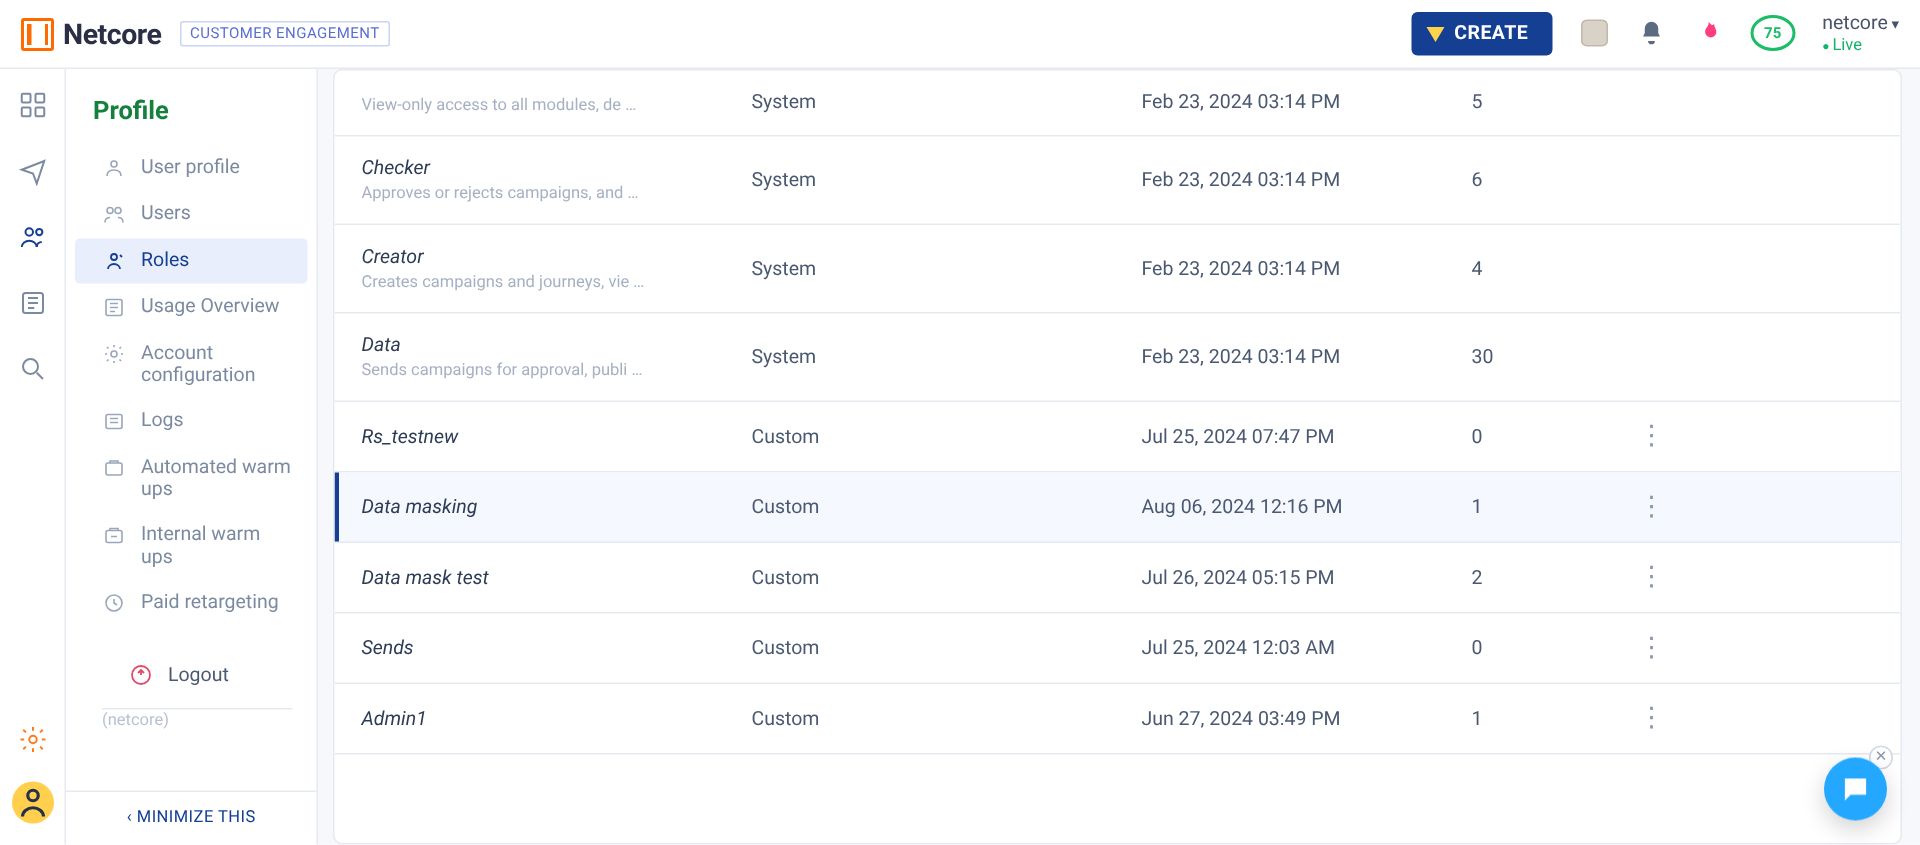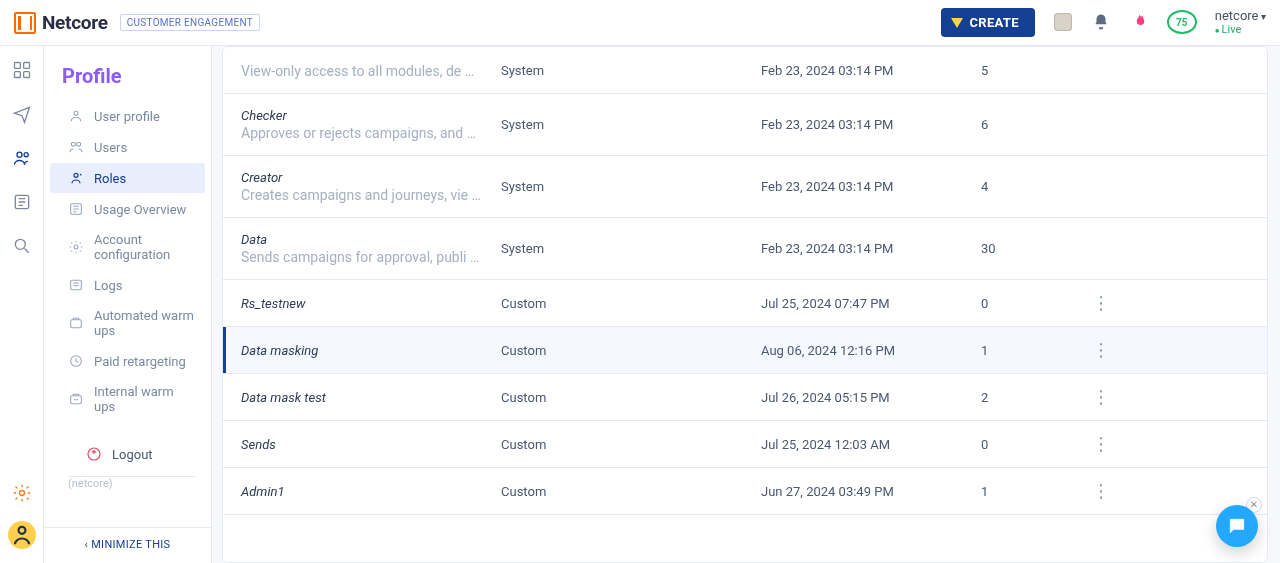--- a/index.html
+++ b/index.html
@@ -81,25 +81,25 @@
   .rail .support-badge { width:28px; height:28px; border-radius:50%; background:#ffcf4d; display:flex; align-items:center; justify-content:center; }
   .rail .support-badge svg { stroke:#25314a; }
 
   
   .sidebar {
     position:fixed; top:46px; left:44px; width:168px; bottom:0;
     background:var(--sidebar-bg); border-right:1px solid var(--border); z-index:10;
     display:flex; flex-direction:column;
   }
   .sidebar h2 {
-    font-size:20px; margin:18px 0 12px 18px; color:#8b5cf6; font-weight:700;
+    font-size:17px; margin:18px 0 12px 18px; color:#15803d; font-weight:700;
   }
   .side-items { flex:0 0 auto; }
   .side-item {
-    display:flex; align-items:center; gap:10px; padding:7px 10px 7px 18px;
+    display:flex; align-items:flex-start; gap:10px; padding:7px 10px 7px 18px;
     font-size:13px; color:var(--text-muted); cursor:pointer; border-radius:3px; margin:1px 6px;
   }
   .side-item.active {
     background:var(--accent-light); color:var(--accent);
   }
   .side-item .mi { width:16px; height:16px; display:inline-flex; align-items:center; justify-content:center; }
   .side-item.logout { color:#e04b6a; margin-top:4px; display:block; padding-top:6px; }
   .side-item.logout .mi { color:#e04b6a; }
   .side-item.logout .sub { display:block; font-size:11px; color:#b9c2d1; margin-top:0px; }
   .side-item.logout .row { display:flex; align-items:center; gap:10px; }
@@ -119,21 +119,21 @@
     margin:0 12px 10px 10px; background:#fff; border:1px solid var(--border);
     border-radius:6px; height:100%; overflow:auto;
   }
   .row {
     display:grid; grid-template-columns: 260px 260px 220px 100px 40px;
     align-items:center; padding:14px 18px; border-bottom:1px solid var(--border);
     font-size:13px; color:#4a5870;
   }
   .row .name-col { display:flex; flex-direction:column; gap:2px; }
   .row .name-col .title { color:#2d3b55;font-style:italic; }
-  .row .name-col .desc { font-size:14px; color:#a6b0c2; }
+  .row .name-col .desc { font-size:11px; color:#a6b0c2; }
   .row.highlight {
     background:var(--row-hover); position:relative;
   }
   .row.highlight::before {
     content:""; position:absolute; left:0; top:0; bottom:0; width:3px; background:var(--accent);
   }
   .row .actions { text-align:center; color:#8b97ac; cursor:pointer; font-size:18px; line-height:1; }
   .row .count { padding-left:0px; }
   .row .date { white-space:nowrap; }
 
@@ -297,34 +297,34 @@
           <svg viewBox="0 0 24 24" width="16" height="16" fill="none" stroke="#9aa6ba" stroke-width="1.6">
             <rect x="4" y="7" width="16" height="12" rx="2"></rect>
             <path d="M8 7V5h8v2"></path>
           </svg>
         </span>
         <span>Automated warm ups</span>
       </div>
       <div class="side-item">
         <span class="mi">
           <svg viewBox="0 0 24 24" width="16" height="16" fill="none" stroke="#9aa6ba" stroke-width="1.6">
+            <rect x="4" y="7" width="16" height="12" rx="2"></rect>
+            <path d="M8 7V5h8v2M9 13h6"></path>
+          </svg>
+        </span>
+        <span>Internal warm ups</span>
+      </div>
+      <div class="side-item">
+        <span class="mi">
+          <svg viewBox="0 0 24 24" width="16" height="16" fill="none" stroke="#9aa6ba" stroke-width="1.6">
             <circle cx="12" cy="12" r="8"></circle>
             <path d="M12 8v4l3 2"></path>
           </svg>
         </span>
         <span>Paid retargeting</span>
-      </div>
-      <div class="side-item">
-        <span class="mi">
-          <svg viewBox="0 0 24 24" width="16" height="16" fill="none" stroke="#9aa6ba" stroke-width="1.6">
-            <rect x="4" y="7" width="16" height="12" rx="2"></rect>
-            <path d="M8 7V5h8v2M9 13h6"></path>
-          </svg>
-        </span>
-        <span>Internal warm ups</span>
       </div>
     </div>
   <div class="side-item logout" style="flex-direction:column; align-items:flex-start;">
     <span class="row">
       <span class="mi">
         <svg viewBox="0 0 24 24" width="16" height="16" fill="none" stroke="#e04b6a" stroke-width="1.8">
             <circle cx="12" cy="12" r="9"></circle>
             <path d="M12 7v5M9 10l3-3 3 3"></path>
           </svg>
       </span>

